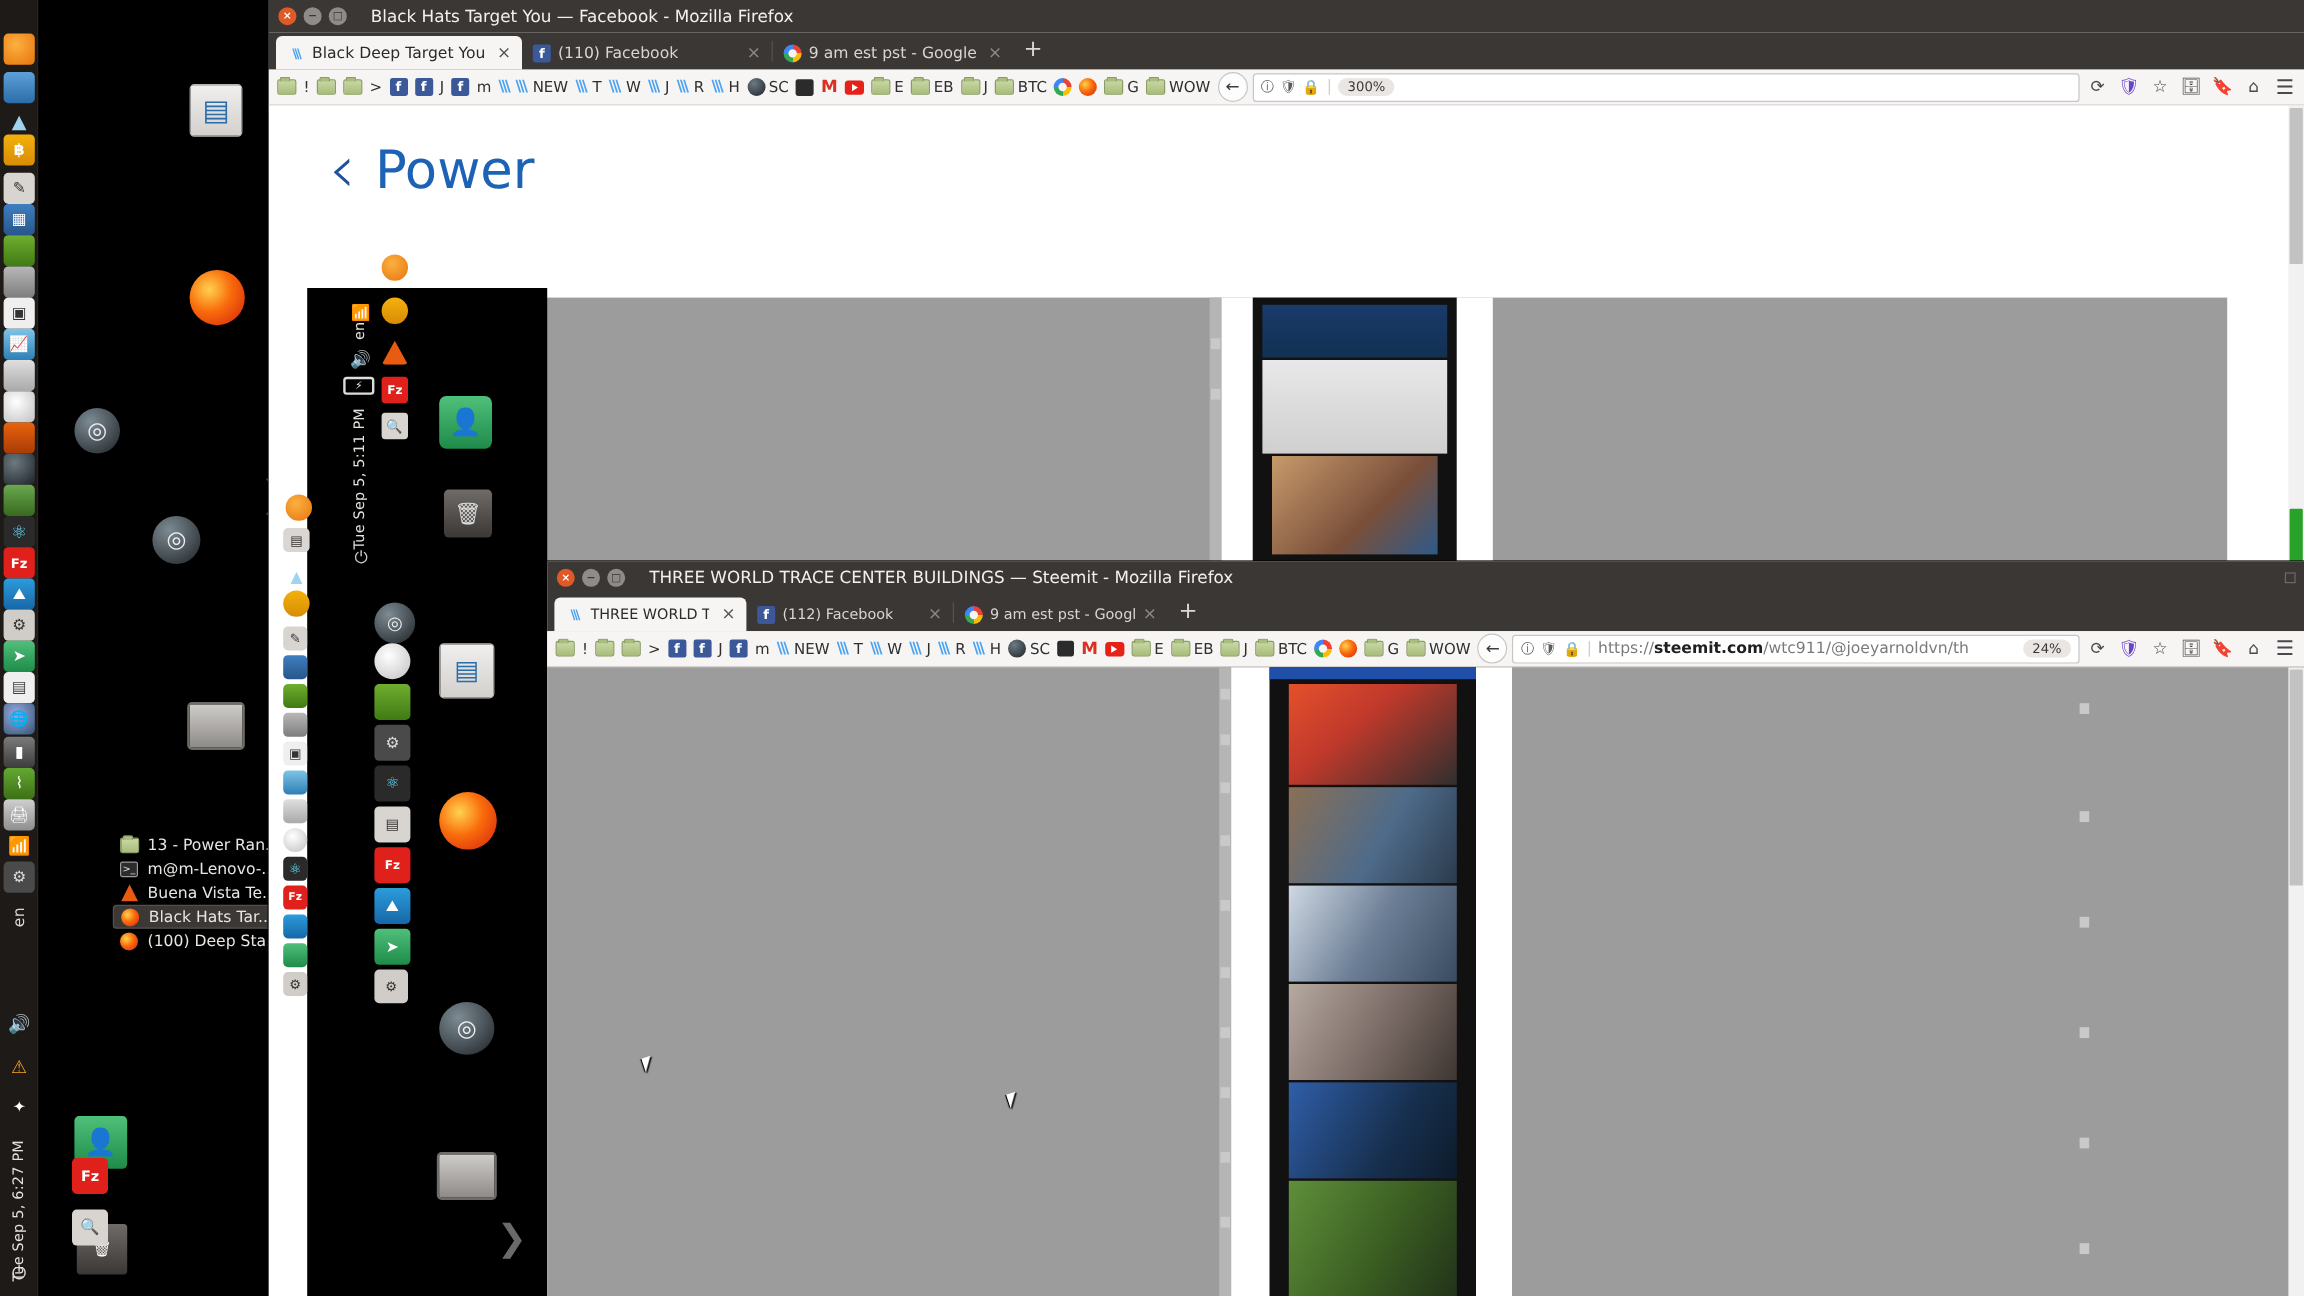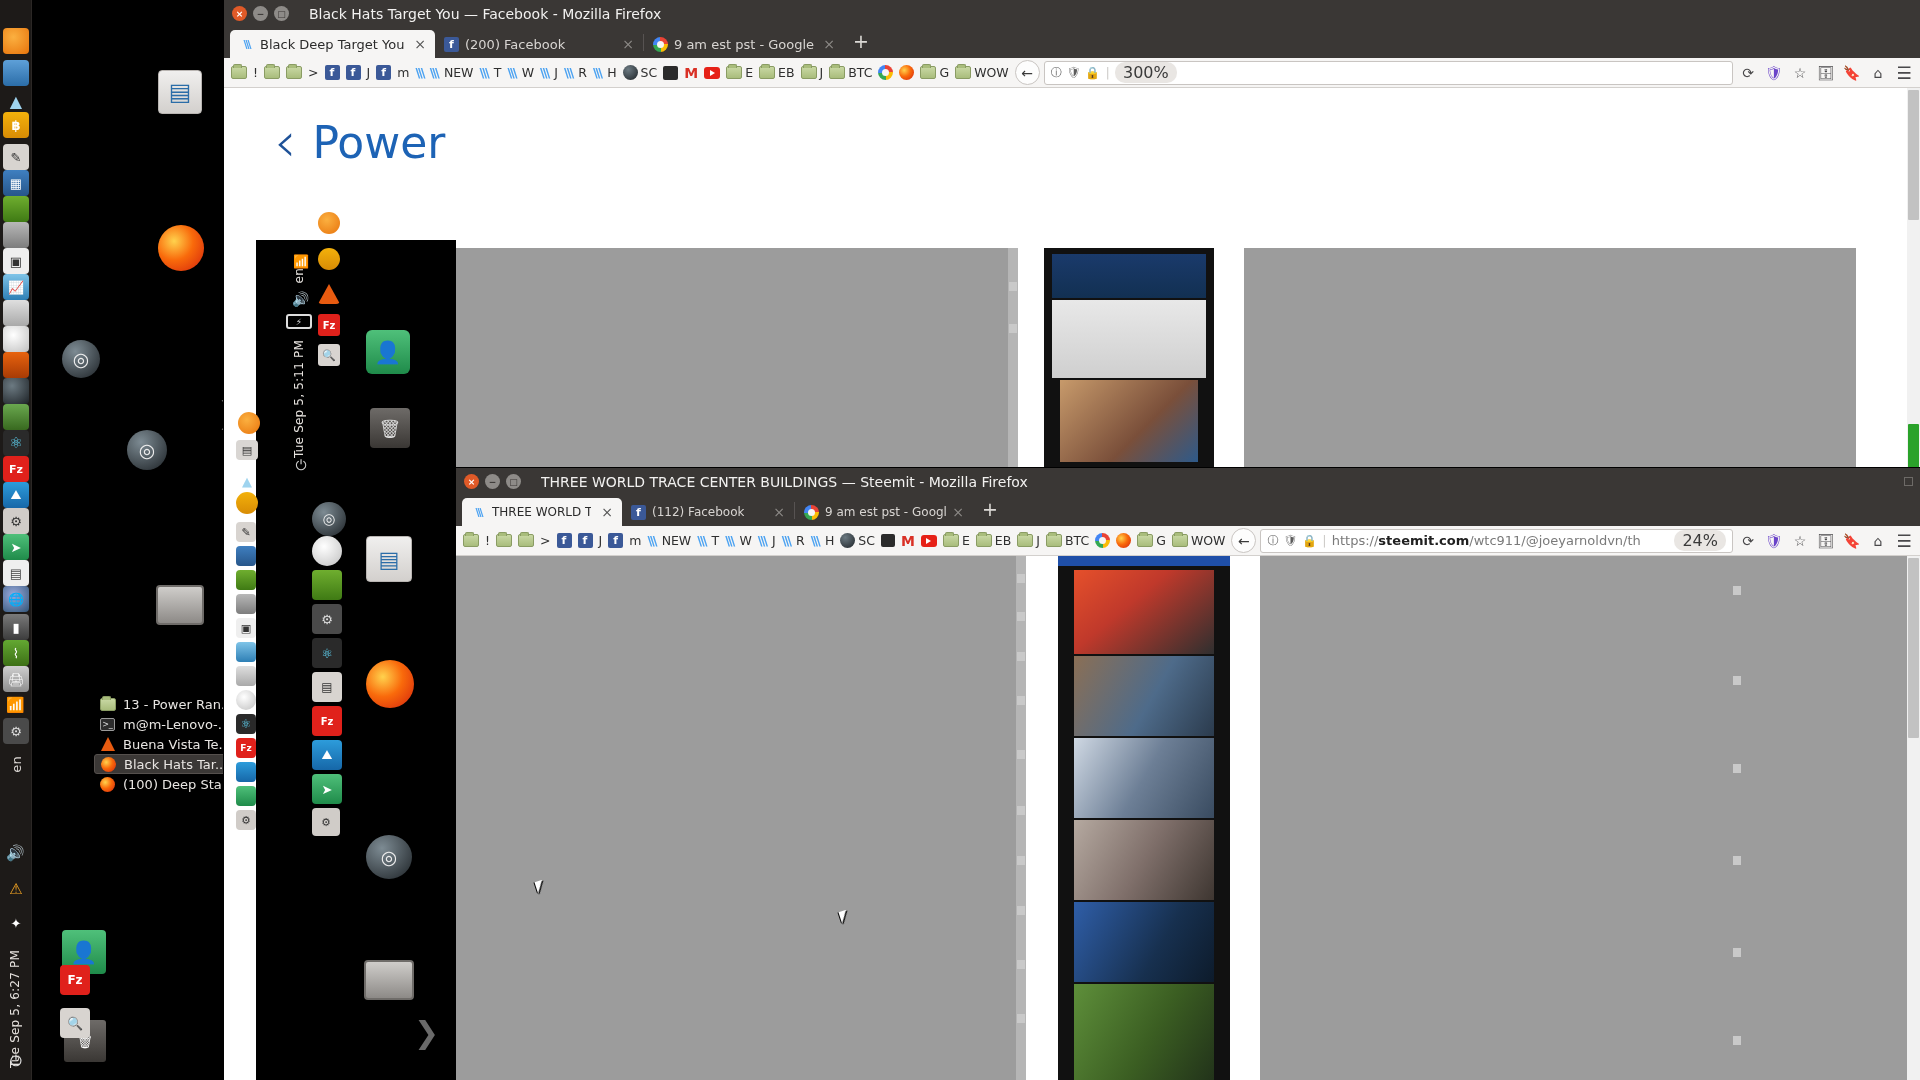--- a/index.html
+++ b/index.html
@@ -104,21 +104,21 @@
   .urlbox {
     flex: 1 1 auto; height: 24px; background: #fff; border: 1px solid #c9c5c2; border-radius: 3px;
     display: flex; align-items: center; gap: 5px; padding: 0 6px; min-width: 0;
     font-size: 13px; color: #7a7a7a;
   }
   .urlbox .ico { font-size: 11px; color: #5c5c5c; flex: 0 0 auto;}
   .lock { color: #0f9d58; font-size: 12px; flex:0 0 auto;}
   .urltxt { overflow: hidden; white-space: nowrap; text-overflow: clip; flex: 1 1 auto; min-width:0;}
   .urltxt b { color: #202020; font-weight: 700; }
   .zoombadge {
-    background: #e9e6e3; border-radius: 10px; padding: 1px 8px; font-size: 16px; color: #3a3a3a; flex: 0 0 auto;
+    background: #e9e6e3; border-radius: 10px; padding: 1px 8px; font-size: 11px; color: #3a3a3a; flex: 0 0 auto;
   }
   .toolico { width: 22px; text-align: center; font-size: 14px; color: #49484a; flex: 0 0 auto; }
 
   .content { background: #9c9c9c; position: relative; overflow: hidden; }
   .backrow { display:flex; align-items:center; gap:16px; padding: 26px 0 0 50px; }
   .backchev { color:#1f5298; font-size:56px; font-weight:300; line-height:1; }
   .backtxt { color:#1d63b5; font-size:44px; }
   .scrollbar-v { position:absolute; right:0; top:0; width:13px; background:#f1f1f1; }
   .scrollthumb { position:absolute; right:1px; width:11px; background:#2aa22a; border-radius:1px; }
   .scrollthumb.grey { background:#c2c2c2; }
@@ -248,21 +248,21 @@
     <div class="tabstrip">
       <div class="tab active" style="width:205px;">
         <span class="fav steemit-ico">\\\</span>
         <span class="tlabel">Black Deep Target You</span>
         <span class="tclose">×</span>
       </div>
       <div class="tab" style="width:208px;">
         <span class="fav">
             <span class="fbico">f</span>
           </span>
-        <span class="tlabel">(200) Facebook</span>
+        <span class="tlabel">(110) Facebook</span>
         <span class="tclose" style="margin-left:auto">×</span>
       </div>
       <div class="tabsep"></div>
       <div class="tab" style="width:200px;">
         <span class="fav">
             <span class="gico"></span>
           </span>
         <span class="tlabel">9 am est pst - Google S</span>
         <span class="tclose" style="margin-left:auto">×</span>
       </div>

